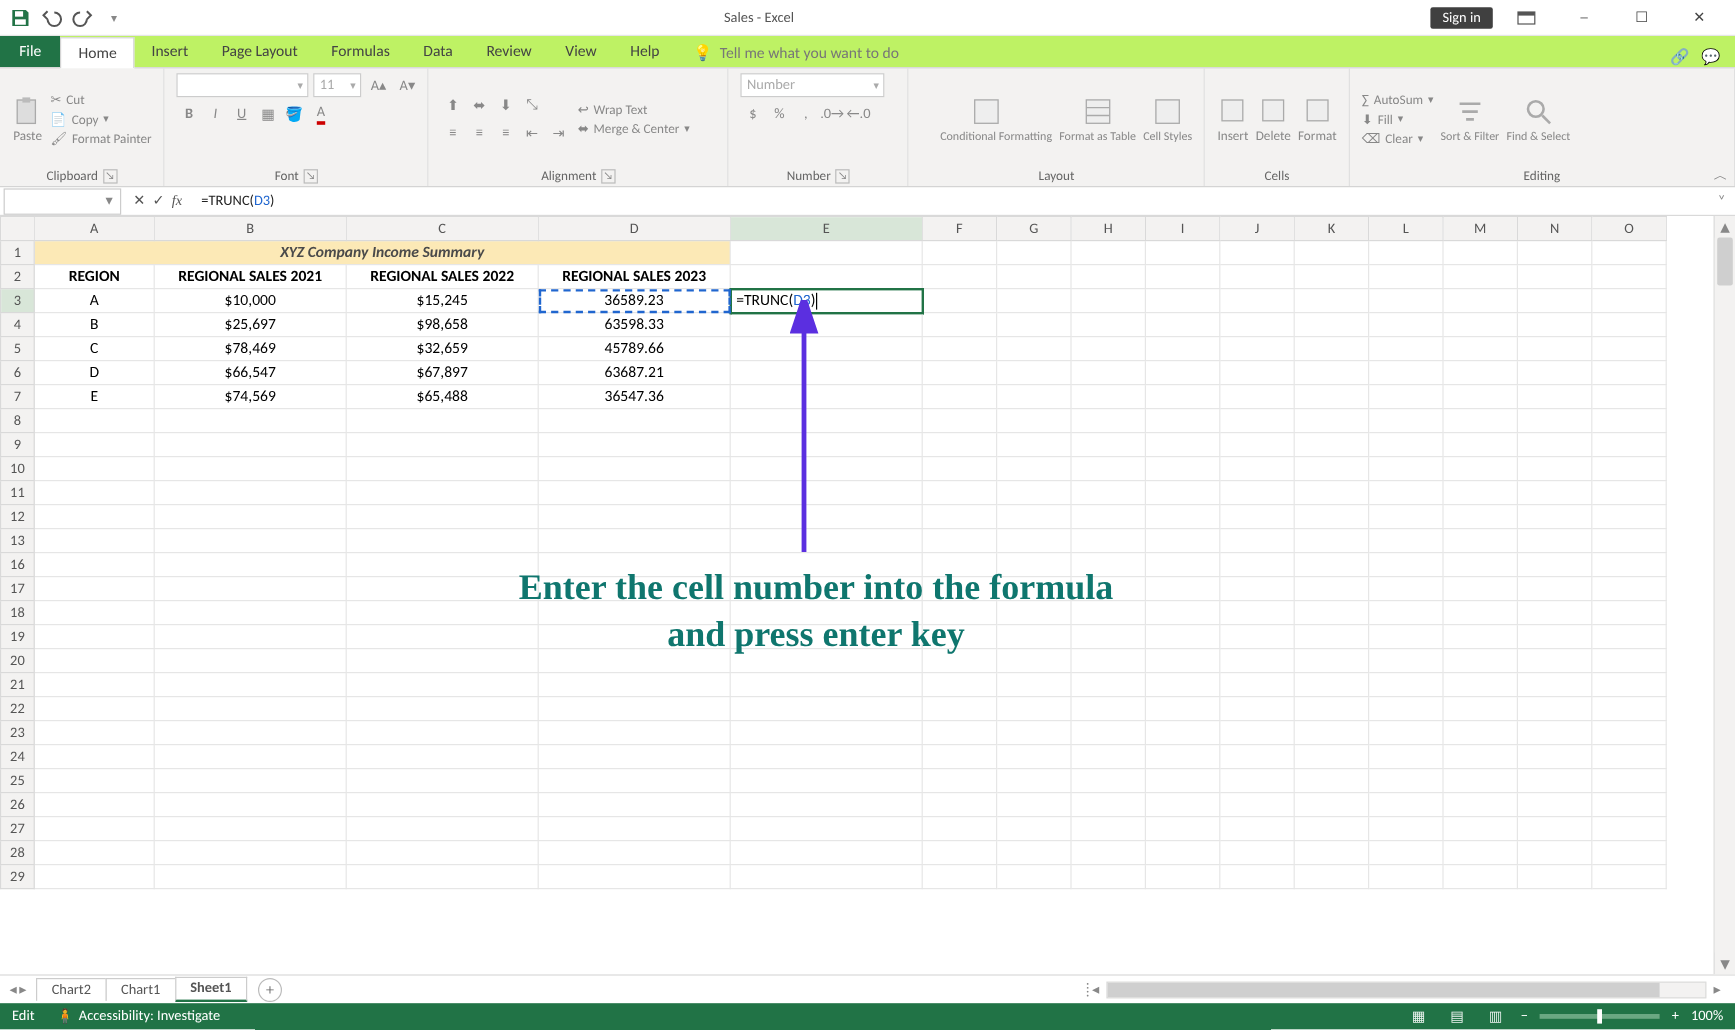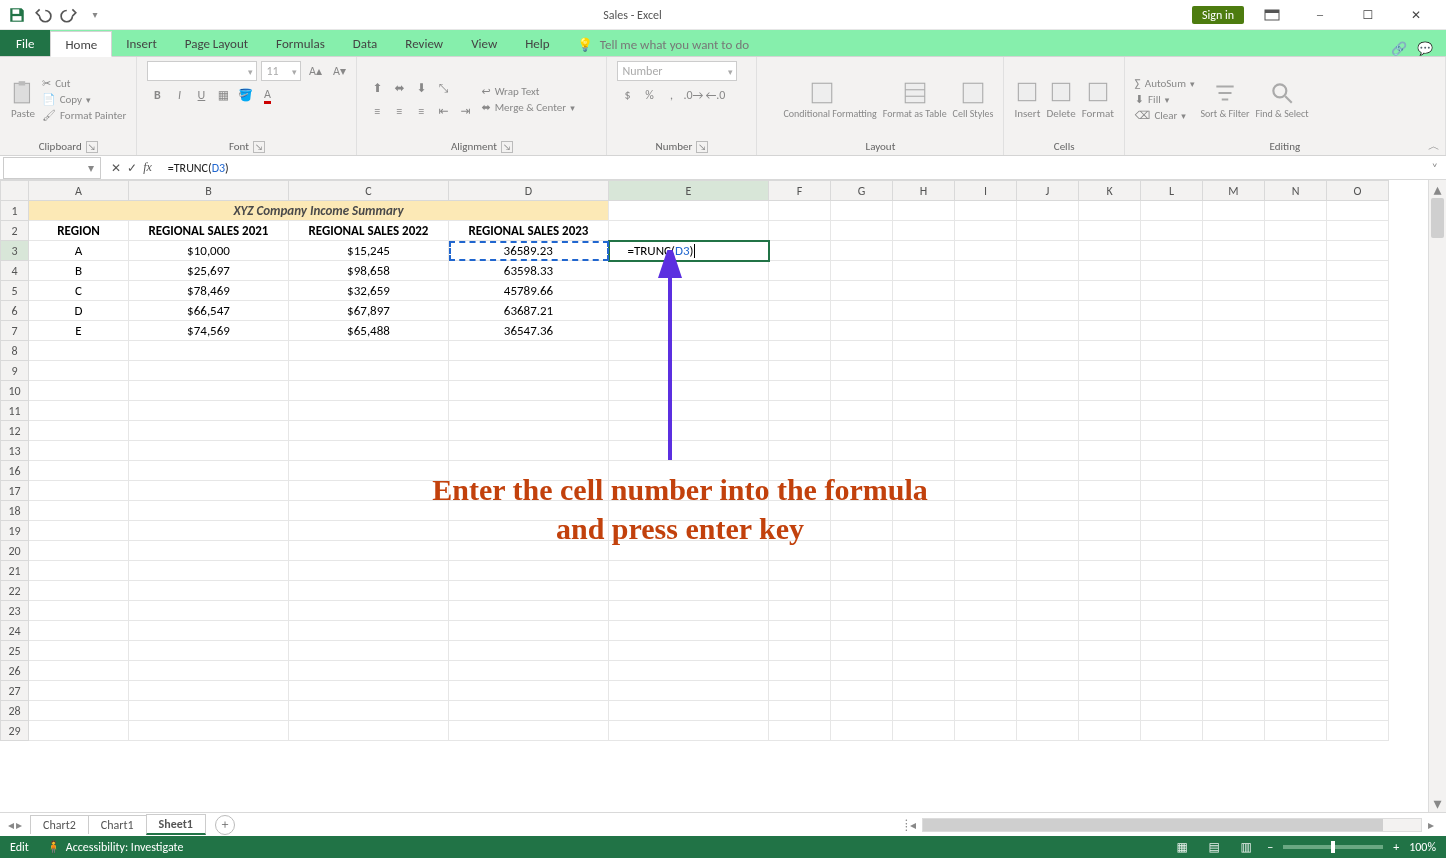--- a/index.html
+++ b/index.html
@@ -5,25 +5,25 @@
 * { margin: 0; padding: 0; box-sizing: border-box; font-family: "Segoe UI", Calibri, Arial, sans-serif; }
 html, body { width: 1446px; height: 858px; overflow: hidden; background: #fff; }
 body { display: flex; flex-direction: column; }
 
 
 .titlebar { height: 30px; background: #fff; display: flex; align-items: center; border-bottom: 1px solid #e6e6e6; font-size: 12px; color: #444; }
 .qat { display: flex; align-items: center; gap: 8px; padding: 0 8px; }
 .qat .iconbtn { width: 18px; height: 18px; display: flex; align-items: center; justify-content: center; color: #217346; cursor: pointer; }
 .tbtitle { flex: 1; text-align: center; color: #555; }
 .titlectl { display: flex; align-items: center; gap: 8px; padding: 0 10px; }
-.signin { background: #4d7c0f; color: #fff; padding: 2px 10px; font-size: 12px; border-radius: 2px; margin-left: 29px; }
+.signin { background: #404040; color: #fff; padding: 2px 10px; font-size: 12px; border-radius: 2px; margin-left: 29px; }
 .winbtn { width: 40px; height: 28px; display: flex; align-items: center; justify-content: center; color: #444; cursor: pointer; }
 
 
-.tabsrow { height: 26px; display: flex; align-items: flex-end; background: #86efac; font-size: 13px; }
+.tabsrow { height: 26px; display: flex; align-items: flex-end; background: #bef264; font-size: 13px; }
 .filetab { background: #217346; color: #fff; padding: 4px 16px; height: 26px; display: flex; align-items: center; cursor: pointer; }
 .rtab { padding: 4px 14px; height: 26px; display: flex; align-items: center; color: #444; cursor: pointer; }
 .rtab.active { border: 1px solid #d4d4d4; border-bottom: 1px solid #fff; background: #fff; position: relative; top: 1px; }
 .tellme { display: flex; align-items: center; gap: 6px; color: #777; padding: 4px 14px; }
 
 
 .ribbon { height: 100px; background: #f3f2f1; border-top: 1px solid #d4d4d4; border-bottom: 1px solid #d4d4d4; display: flex; font-size: 12px; color: #888; }
 .group { border-right: 1px solid #e0e0e0; padding: 4px 10px 2px 10px; display: flex; flex-direction: column; justify-content: space-between; }
 .group .gbody { flex: 1; display: flex; align-items: center; gap: 6px; }
 .group .glabel { text-align: center; color: #666; font-size: 11px; padding-top: 2px; display:flex; justify-content:center; align-items:center; gap:4px;}
@@ -52,32 +52,32 @@
 table.sheet { border-collapse:collapse; table-layout:fixed; font-size:13px; }
 .colhead th { background:#f3f2f1; border:1px solid #d9d9d9; color:#555; font-weight:normal; font-size:12px; height:20px; text-align:center; position:sticky; top:0;}
 .rowhead { background:#f3f2f1; border:1px solid #d9d9d9; text-align:center; color:#555; font-size:12px; width:28px; }
 td.cell { border:1px solid #e6e6e6; height:20px; padding:0 4px; text-align:center; white-space:nowrap; overflow:hidden;}
 .cA{width:100px;} .cB{width:160px;} .cC{width:160px;} .cD{width:160px;} .cE{width:160px;}
 .cRest{width:62px;}
 .mergedTitle { background:#fce9b6; font-style:italic; font-weight:bold; color:#4a4a4a;}
 .hdrcell { font-weight:bold; }
 .colhead th.active { background:#d8e6d8; }
 .rowhead.active { background:#d8e6d8; }
-td.editing { border:2px solid #217346 !important; text-align:left; padding:0 18px; position:relative; }
+td.editing { border:2px solid #217346 !important; text-align:left; padding:0 4px; position:relative; }
 td.editing .ref { color:#2066cf; }
 td.refcell { outline:2px dashed #2066cf; outline-offset:-2px; }
 .corner { background:#f3f2f1; border:1px solid #d9d9d9; width:28px; }
 .vscroll { width:18px; background:#f3f2f1; border-left:1px solid #dcdcdc; display:flex; flex-direction:column; }
 .vscroll .arrow { height:18px; display:flex; align-items:center; justify-content:center; color:#888; cursor:pointer;}
 .vscroll .track { flex:1; background:#f3f2f1; position:relative;}
 .vscroll .thumb { position:absolute; top:0; left:2px; right:2px; height:40px; background:#cfcfcf; border-radius:2px;}
 
 
 .annotation-arrow { position:absolute; pointer-events:none; }
-.annotation-text { position:absolute; color:#c2410c; font-family: "Comic Sans MS", "Segoe Script", cursive; font-size:30px; line-height:1.3; text-align:center; pointer-events:none; font-weight:600;}
+.annotation-text { position:absolute; color:#0f766e; font-family: "Comic Sans MS", "Segoe Script", cursive; font-size:30px; line-height:1.3; text-align:center; pointer-events:none; font-weight:600;}
 
 
 .sheetbar { height:24px; border-top:1px solid #d9d9d9; display:flex; align-items:center; font-size:12px; background:#fff; }
 .navarrows { display:flex; gap:2px; padding:0 8px; color:#888; }
 .navarrows span{cursor:pointer;}
 .sheettab { padding:2px 12px; border:1px solid #ccc; border-bottom:none; background:#fff; color:#555; cursor:pointer; margin-right:-1px;}
 .sheettab.active { font-weight:bold; border-bottom:2px solid #217346; background:#fff; }
 .addsheet { width:20px; height:20px; border:1px solid #bbb; border-radius:10px; display:flex; align-items:center; justify-content:center; margin-left:10px; color:#666; cursor:pointer;}
 .hscroll { flex:1; display:flex; align-items:center; justify-content:flex-end; padding:0 10px;}
 .hscroll .track { width:500px; height:14px; background:#f3f2f1; border:1px solid #dcdcdc; position:relative; margin:0 4px;}

